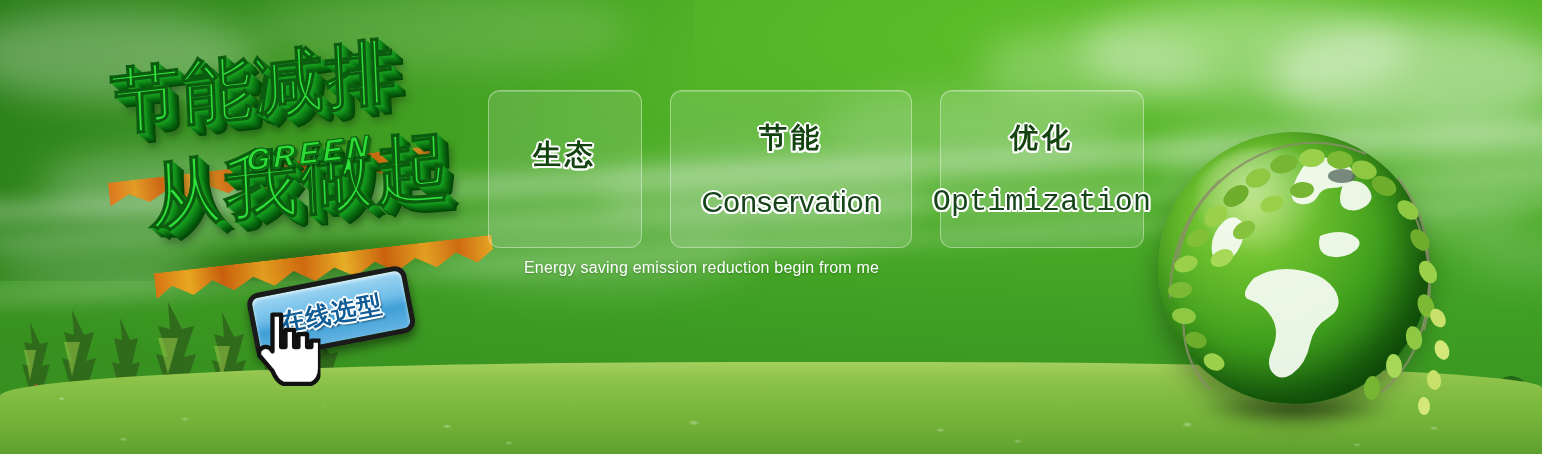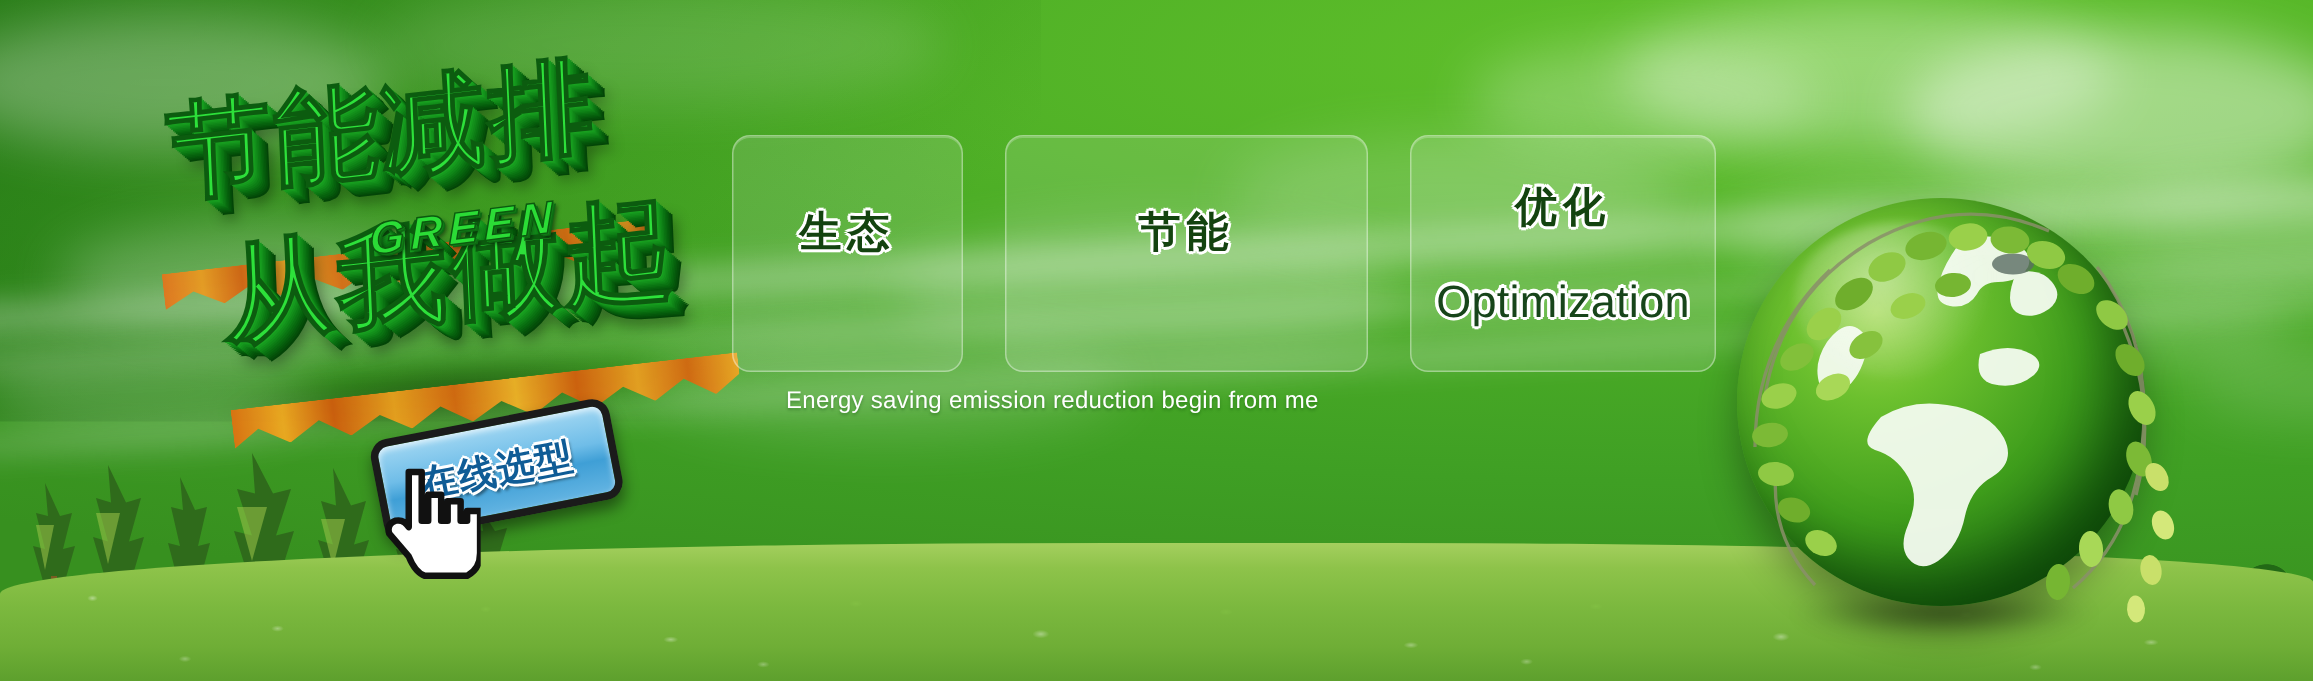--- a/index.html
+++ b/index.html
@@ -213,21 +213,21 @@
   .card{
     width:152px;height:156px;
     border-radius:12px;
     background:rgba(255,255,255,.13);
     border:1px solid rgba(255,255,255,.38);
     box-shadow:inset 0 1px 0 rgba(255,255,255,.22);
     display:flex;flex-direction:column;align-items:center;justify-content:center;
     backdrop-filter:blur(.5px);
   }
   .card.wide{width:240px;text-align:right;}
-  .card.wide2{width:202px;}
+  .card.wide2{width:202px;font-family:Liberation Mono, monospace;}
   .card-cn{
     font-size:28px;font-weight:bold;color:#13430f;
     letter-spacing:4px;margin-bottom:28px;
     text-shadow:
       -1.5px -1.5px 0 #fff,1.5px -1.5px 0 #fff,-1.5px 1.5px 0 #fff,1.5px 1.5px 0 #fff,
       0 -2px 0 #fff,0 2px 0 #fff,-2px 0 0 #fff,2px 0 0 #fff;
   }
   .card-en{
     font-size:30px;color:#17451a;letter-spacing:.2px;
     text-shadow:
@@ -376,20 +376,21 @@
       </g>
     </svg>
   </div>
 
   <div class="cards">
     <div class="card">
       <span class="card-cn">生态</span>
     </div>
     <div class="card wide">
       <span class="card-cn">节能</span>
+      <span class="card-en">Conservation</span>
     </div>
     <div class="card wide2">
       <span class="card-cn">优化</span>
       <span class="card-en">Optimization</span>
     </div>
   </div>
 
   <div class="tagline">Energy saving emission reduction begin from me</div>
 
 </div>

